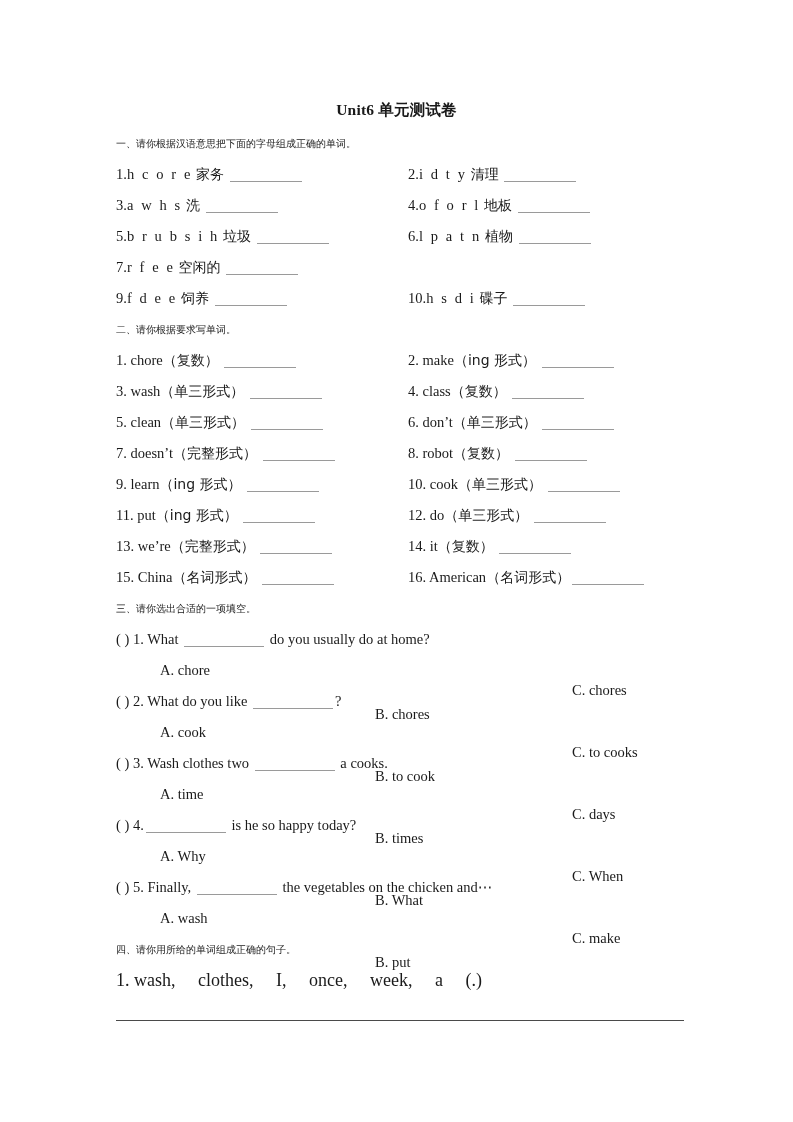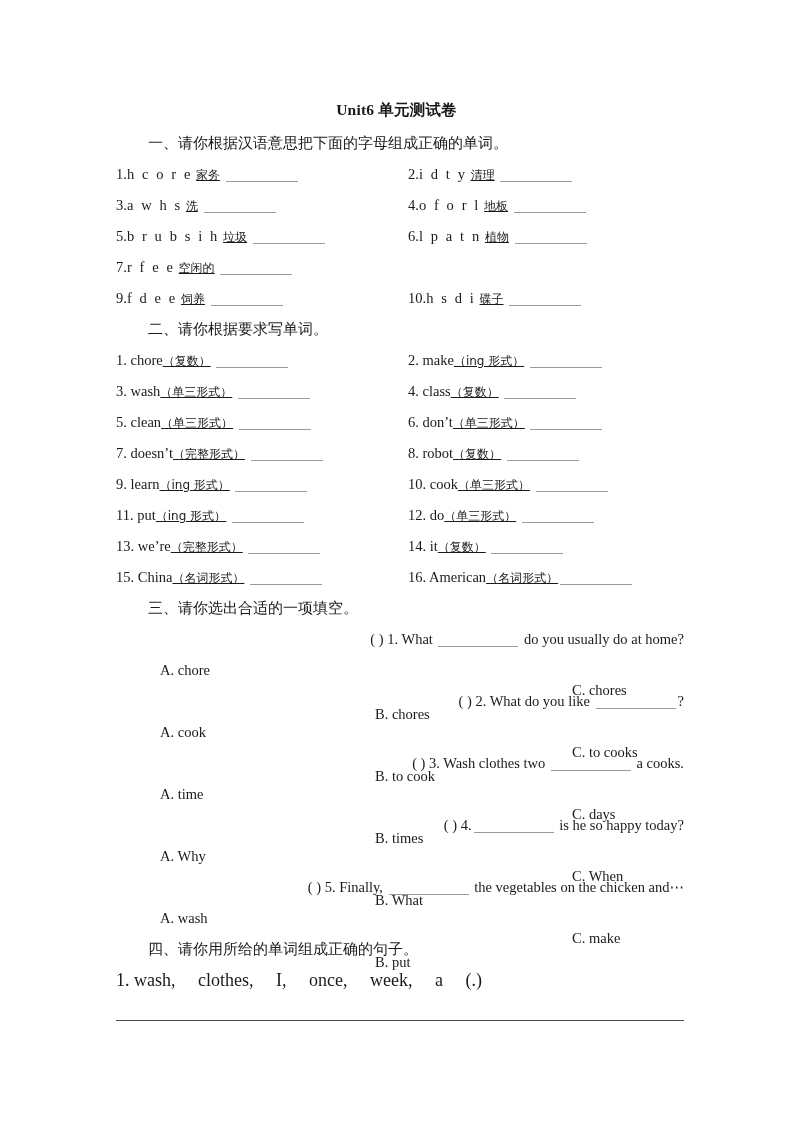--- a/index.html
+++ b/index.html
@@ -31,24 +31,23 @@
     font-weight: bold;
     letter-spacing: 0.2px;
   }
   .body-area {
     position: absolute;
     left: 116px;
     top: 128px;
     width: 568px;
   }
   .section-head {
-    font-size: 15px;
-    line-height: 31px;
-    white-space: nowrap;
-    margin-left: 32px;
+    font-size: 10px;
+    line-height: 31px;
+    white-space: nowrap;
   }
   .row {
     position: relative;
     height: 31px;
     line-height: 31px;
     font-size: 14.5px;
     white-space: nowrap;
   }
   .col-l {
     position: absolute;
@@ -60,38 +59,36 @@
     position: absolute;
     left: 292px;
     top: 0;
     white-space: nowrap;
   }
   .scram {
     letter-spacing: 2.1px;
   }
   .cn {
     font-family: "DejaVu Sans", "Liberation Sans", sans-serif;
-    font-size: 12px;
-    text-decoration: underline;
+    font-size: 14px;
   }
   .blank {
     display: inline-block;
     border-bottom: 1.2px solid #9a9a9a;
     vertical-align: -3px;
     margin: 0 2px;
   }
   .b-md { width: 72px; }
   .b-lg { width: 80px; }
   .q-row {
     position: relative;
     height: 31px;
     line-height: 31px;
     font-size: 14.5px;
     white-space: nowrap;
-    text-align: right;
   }
   .opts {
     position: relative;
     height: 31px;
     line-height: 31px;
     font-size: 14.5px;
   }
   .opt-a { position: absolute; left: 44px; top: 0; }
   .opt-b { position: absolute; left: 259px; top: 0; margin-top: 44px; }
   .opt-c { position: absolute; left: 456px; top: 0; margin-top: 20px; }

